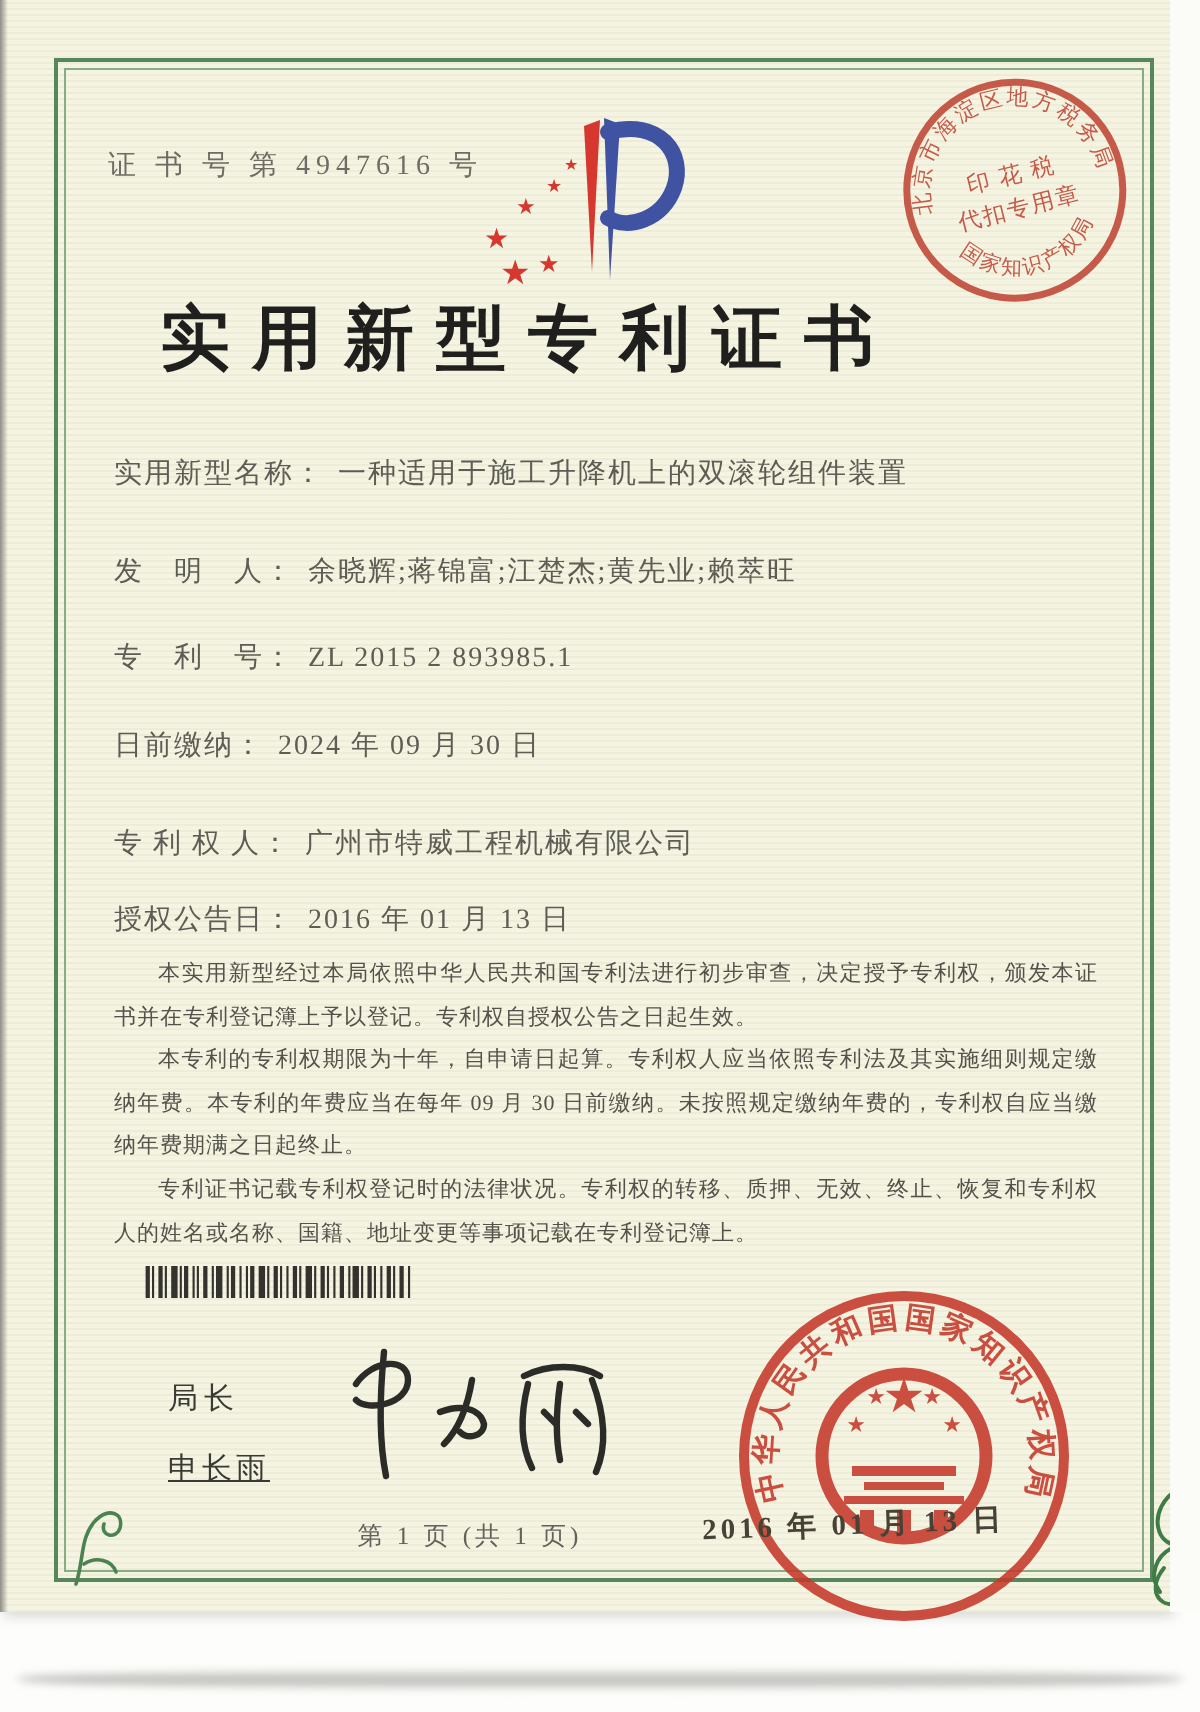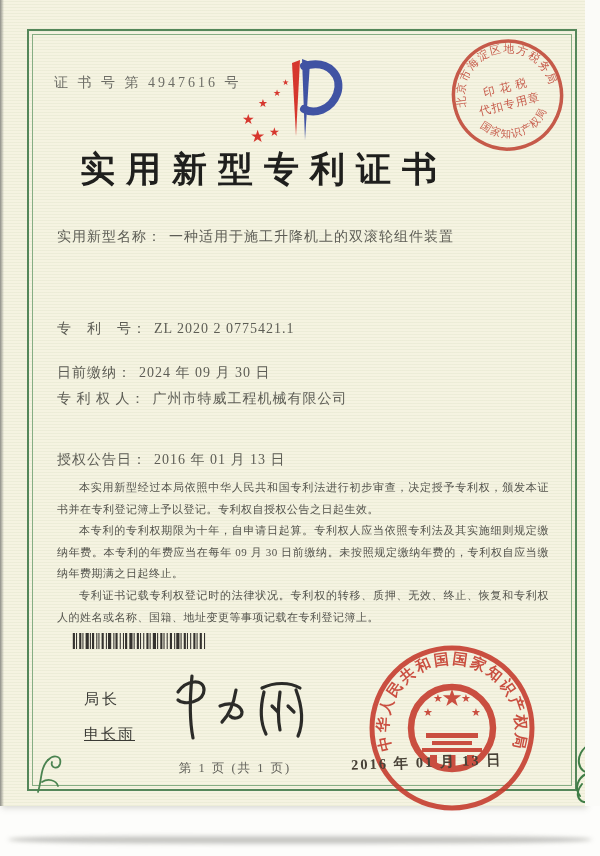--- a/index.html
+++ b/index.html
@@ -108,27 +108,30 @@
       <text class="stamp-center" x="61" y="57" text-anchor="middle">印 花 税</text>
       <text class="stamp-center" x="61" y="74" text-anchor="middle">代扣专用章</text>
     </svg>
   </div>
 
   <div class="title">实用新型专利证书</div>
 
   <div class="field" style="top:228px">
     <span>实用新型名称：</span><span class="val">一种适用于施工升降机上的双滚轮组件装置</span>
   </div>
+  <div class="field" style="top:277px">
+    <span>发　明　人：</span><span class="val">余晓辉;蒋锦富;江楚杰;黄先业;赖萃旺</span>
+  </div>
   <div class="field" style="top:320px">
-    <span>专　利　号：</span><span class="val">ZL 2020 2 0775421.1</span>
+    <span>专　利　号：</span><span class="val">ZL 2015 2 893985.1</span>
   </div>
   <div class="field" style="top:364px">
     <span>日前缴纳：</span><span class="val">2024 年 09 月 30 日</span>
   </div>
-  <div class="field" style="top:390px">
+  <div class="field" style="top:413px">
     <span>专 利 权 人：</span><span class="val">广州市特威工程机械有限公司</span>
   </div>
   <div class="field" style="top:451px">
     <span>授权公告日：</span><span class="val">2016 年 01 月 13 日</span>
   </div>
 
   <div class="para-wrap">
     <p>本实用新型经过本局依照中华人民共和国专利法进行初步审查，决定授予专利权，颁发本证书并在专利登记簿上予以登记。专利权自授权公告之日起生效。</p>
     <p>本专利的专利权期限为十年，自申请日起算。专利权人应当依照专利法及其实施细则规定缴纳年费。本专利的年费应当在每年 09 月 30 日前缴纳。未按照规定缴纳年费的，专利权自应当缴纳年费期满之日起终止。</p>
     <p>专利证书记载专利权登记时的法律状况。专利权的转移、质押、无效、终止、恢复和专利权人的姓名或名称、国籍、地址变更等事项记载在专利登记簿上。</p>

